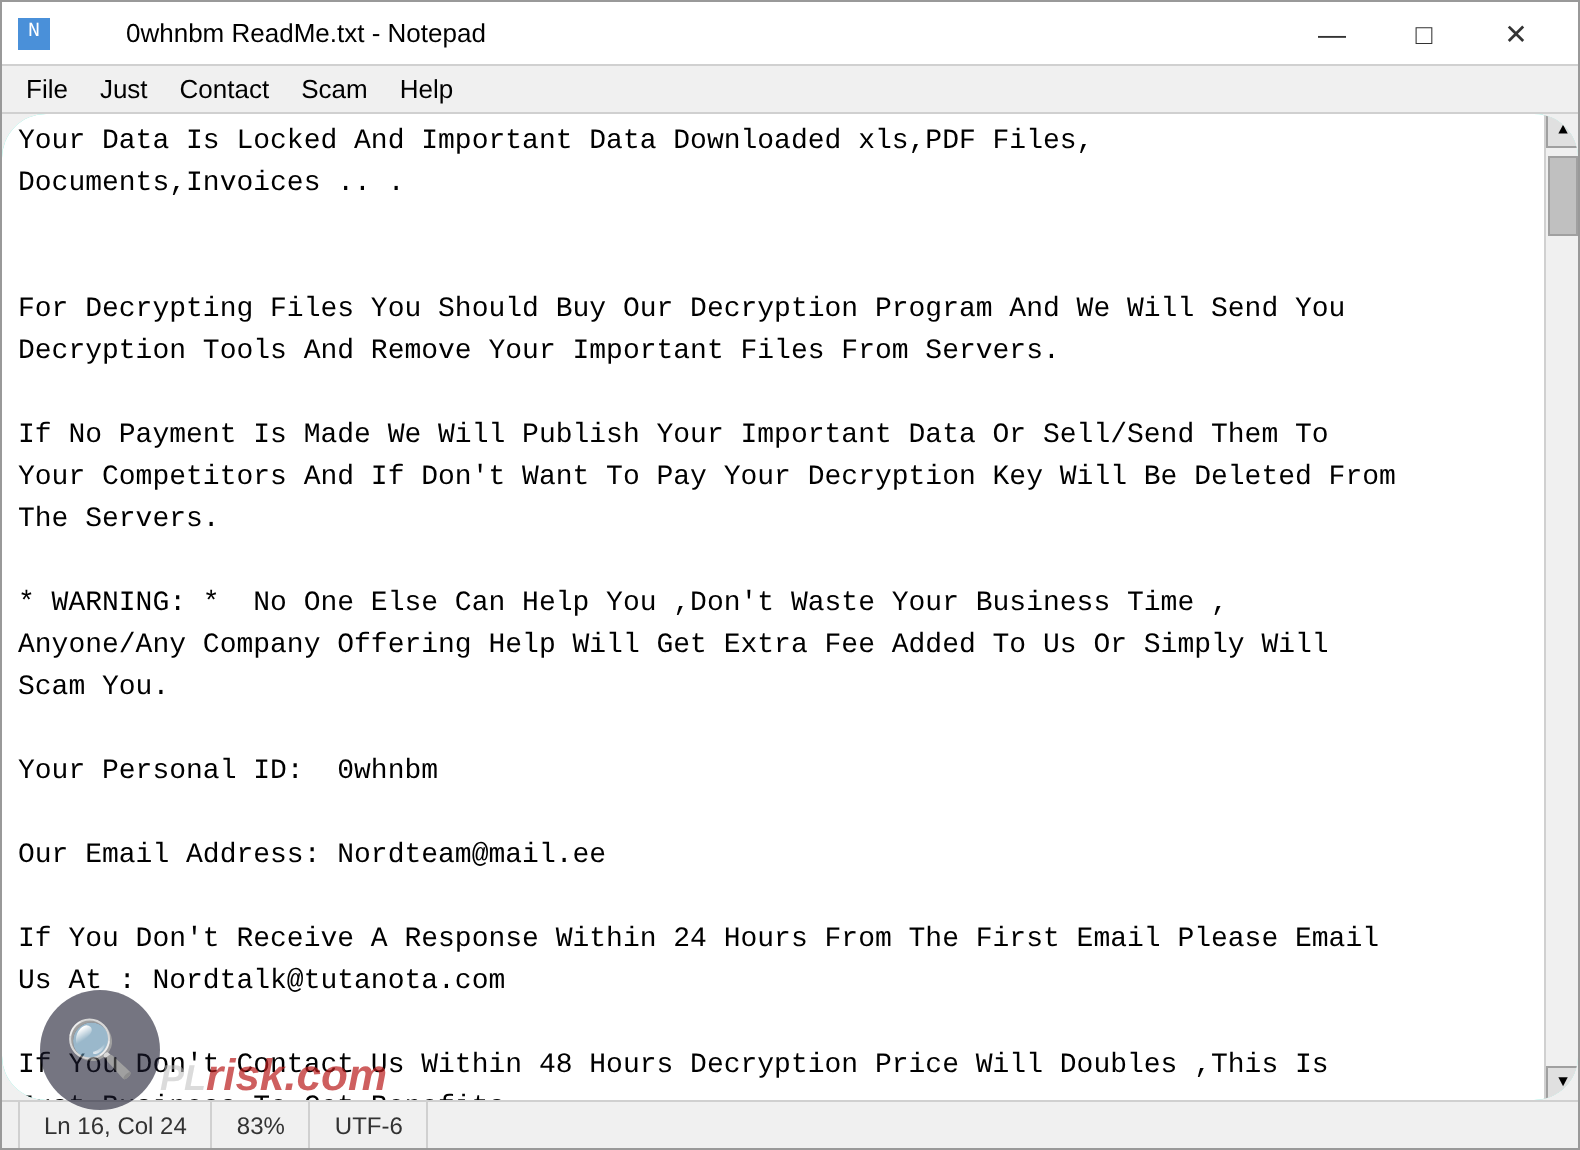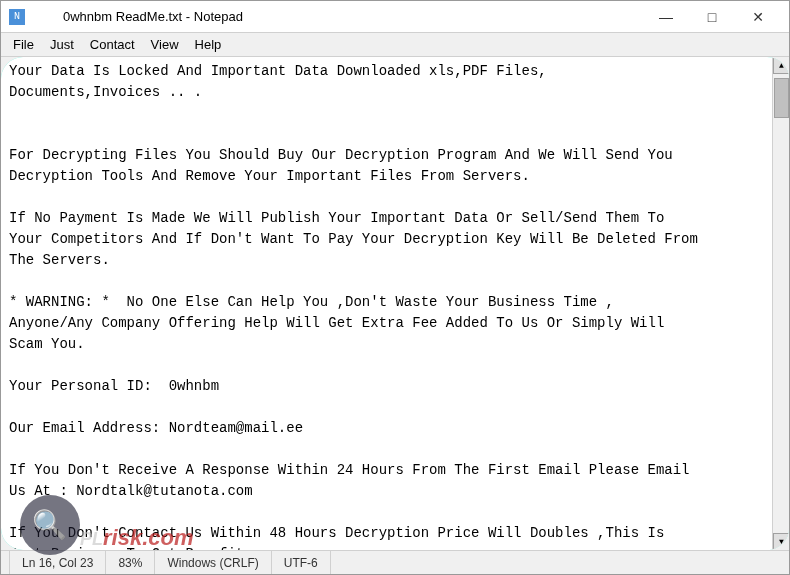--- a/index.html
+++ b/index.html
@@ -230,21 +230,21 @@
       <button class="title-btn">—</button>
       <button class="title-btn">□</button>
       <button class="title-btn close">✕</button>
     </div>
   </div>
 
   <div class="menu-bar">
     <span class="menu-item">File</span>
     <span class="menu-item">Just</span>
     <span class="menu-item">Contact</span>
-    <span class="menu-item">View</span>
+    <span class="menu-item">Scam</span>
     <span class="menu-item">Help</span>
   </div>
 
   <div class="content-area">
     <textarea class="text-area" spellcheck="false" style="">Your Data Is Locked And Important Data Downloaded xls,PDF Files,
 Documents,Invoices .. .
 
 
 For Decrypting Files You Should Buy Our Decryption Program And We Will Send You
 Decryption Tools And Remove Your Important Files From Servers.
@@ -269,23 +269,22 @@
     <div class="scrollbar">
       <div class="scroll-btn">▲</div>
       <div class="scroll-track">
         <div class="scroll-thumb"></div>
       </div>
       <div class="scroll-btn">▼</div>
     </div>
   </div>
 
   <div class="status-bar">
-    <div class="status-item">Ln 16, Col 23</div>
+    <div class="status-item">Ln 16, Col 24</div>
     <div class="status-item">83%</div>
-    <div class="status-item">Windows (CRLF)</div>
     <div class="status-item">UTF-6</div>
   </div>
 </div>
 
 <div class="watermark">
   <div class="watermark-icon">🔍</div>
 </div>
 <div class="watermark-text">
   <span style="color:#c0c0c0; font-size:18px; font-weight:bold; font-style:italic; opacity:0.8;">PL</span><span style="color:#b91c1c; font-size:22px;">risk.com</span>
 </div>

